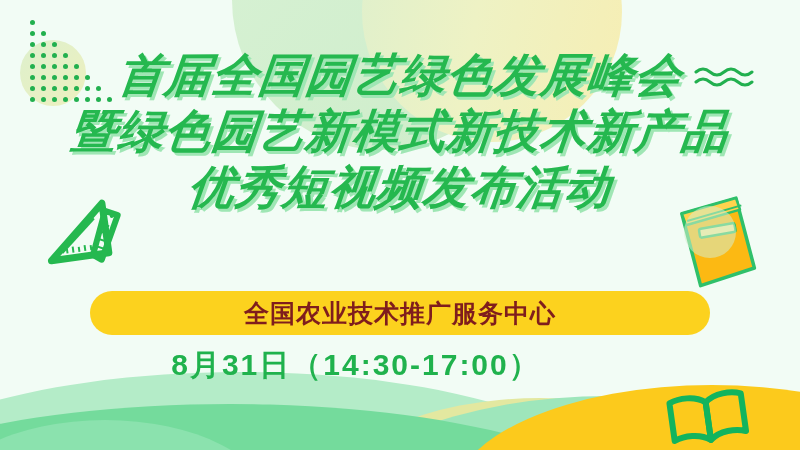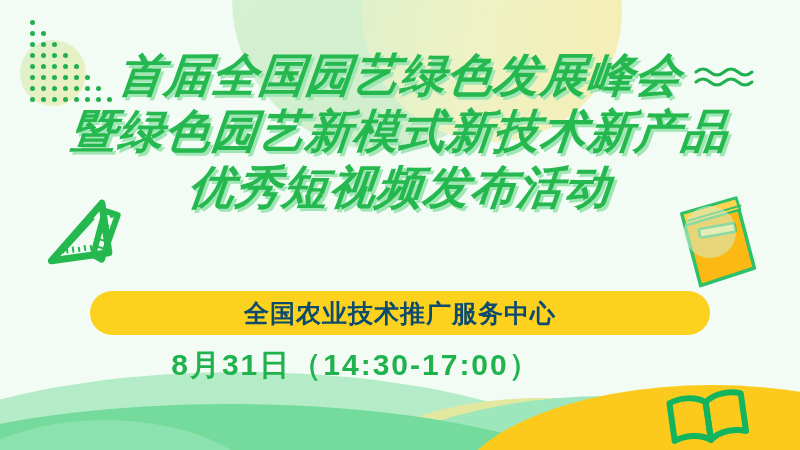--- a/index.html
+++ b/index.html
@@ -172,21 +172,21 @@
     width: 620px;
     height: 44px;
     background: #fcd21e;
     border-radius: 22px;
     display: flex;
     align-items: center;
     justify-content: center;
     gap: 34px;
   }
   .org-name {
-    color: #0c4a6e;
+    color: #7f1d1d;
     font-size: 25px;
     font-weight: bold;
     letter-spacing: 1px;
     white-space: nowrap;
   }
 
   
   .date-line {
     position: absolute;
     left: 0;

